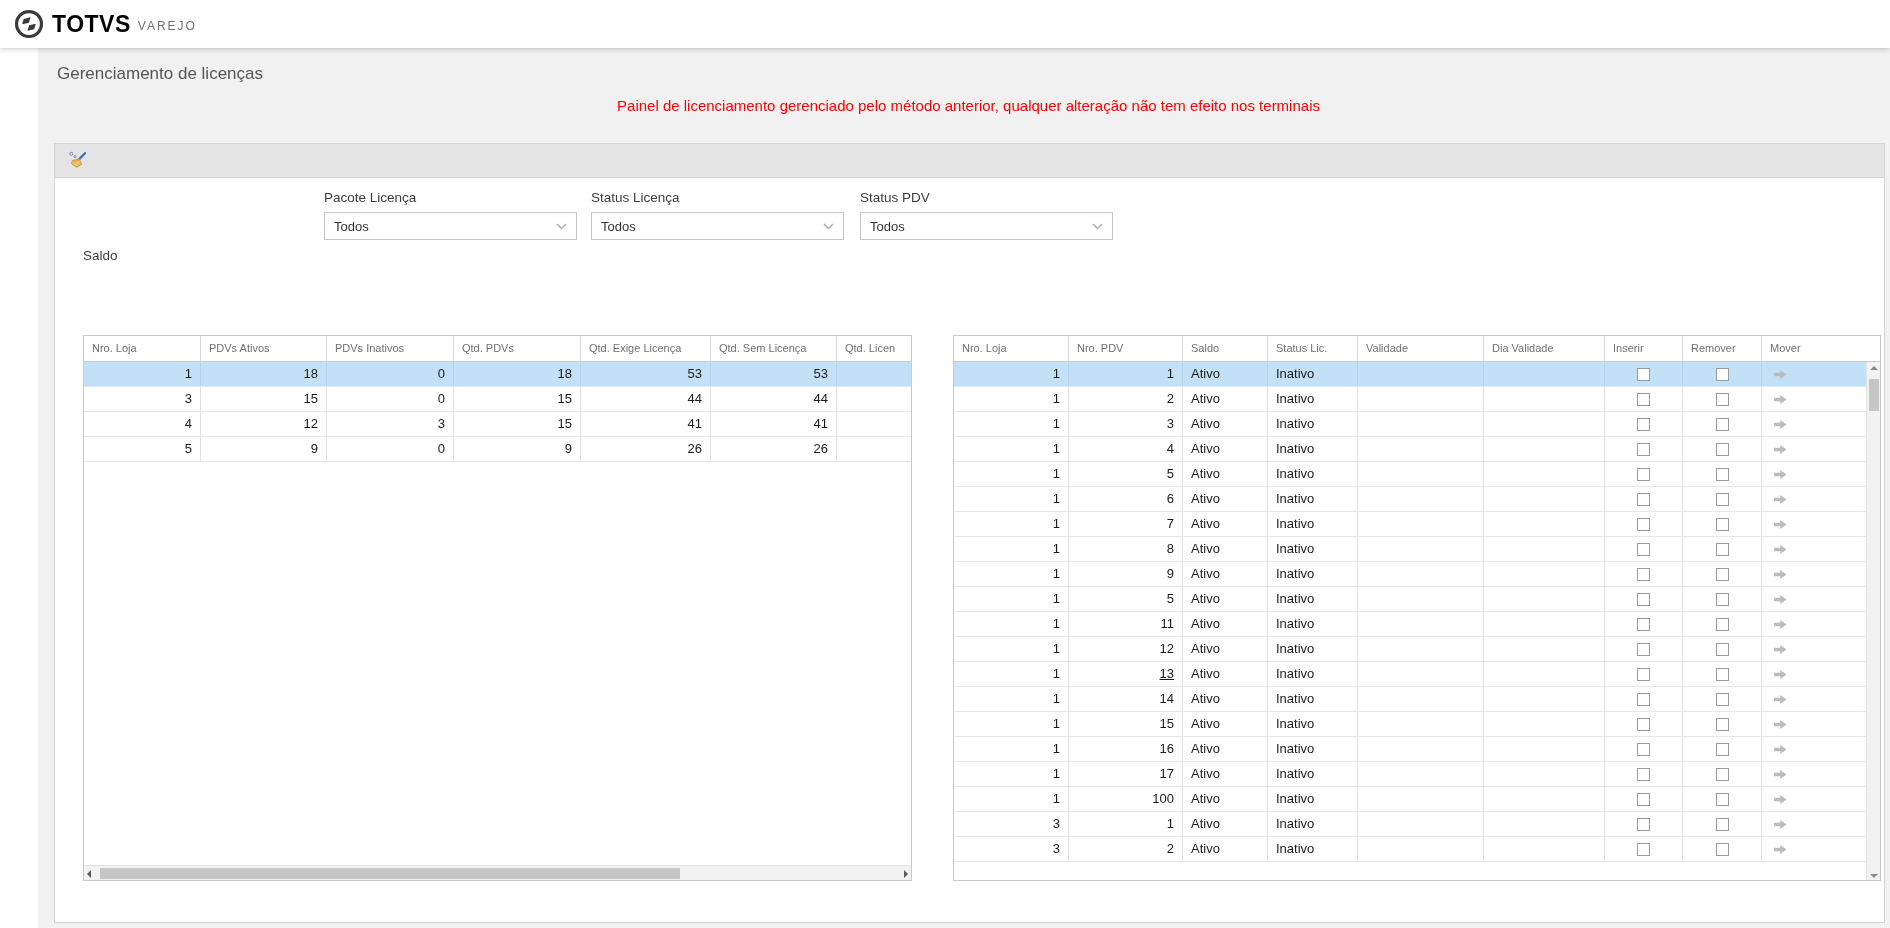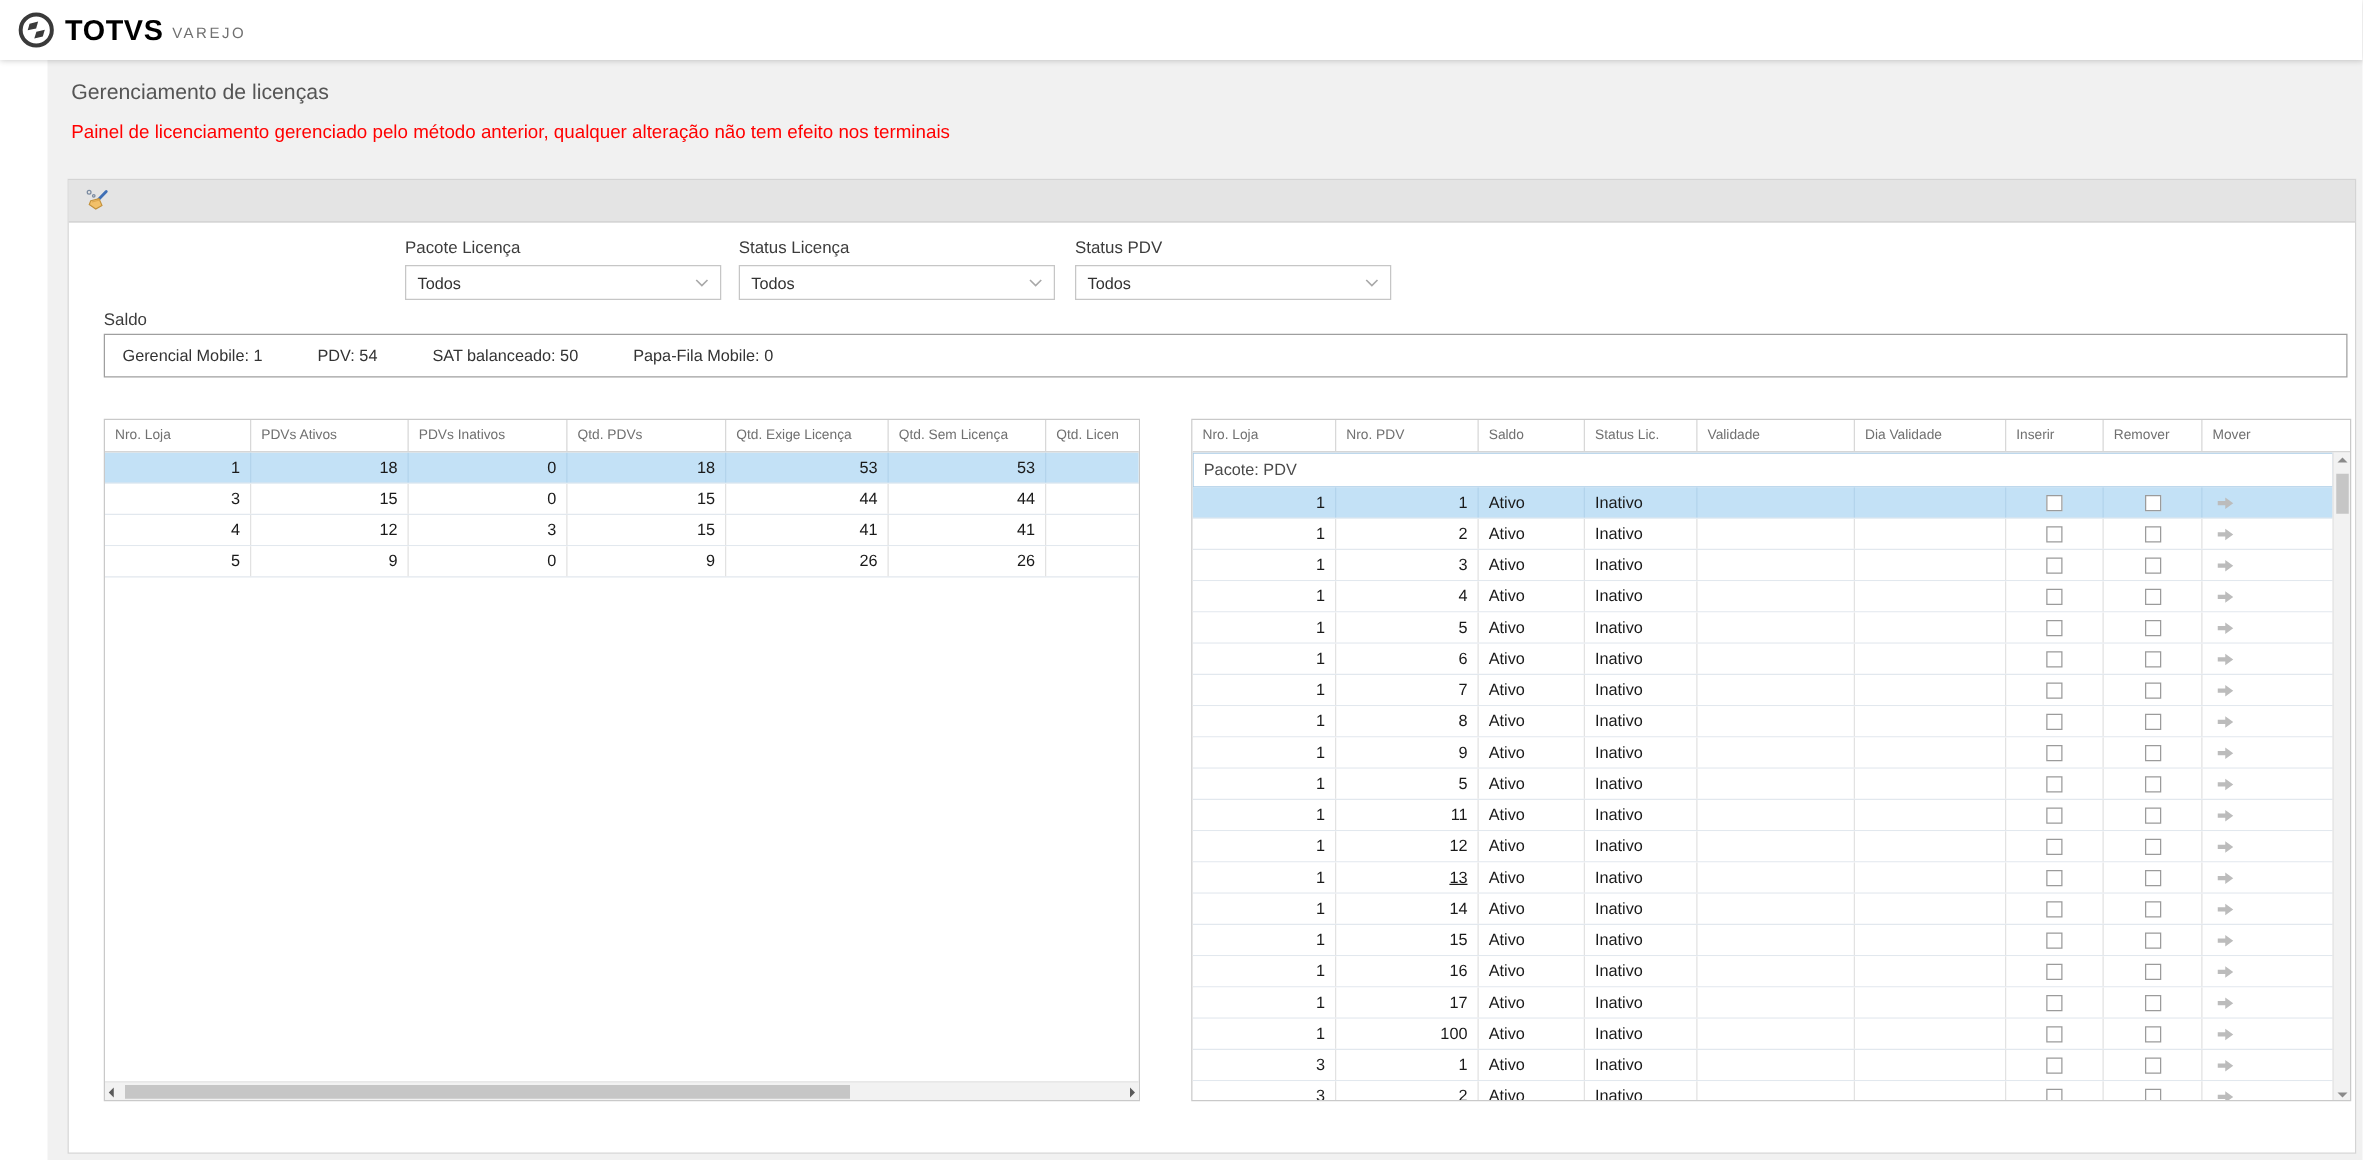--- a/index.html
+++ b/index.html
@@ -15,21 +15,21 @@
     display:flex; align-items:center; padding-left:14px;
   }
   .logo { display:flex; align-items:center; }
   .brand { font-weight:bold; font-size:23px; color:#000000; letter-spacing:.5px; margin-left:8px; }
   .brand-sub { font-size:12px; color:#707070; margin-left:7px; letter-spacing:2px; margin-top:3px; }
 
   
   .left-strip { position:absolute; left:0; top:48px; width:38px; bottom:0; background:#fff; }
   .back-btn { position:absolute; left:13px; top:15px; cursor:pointer; }
   .page-title { position:absolute; left:57px; top:64px; font-size:17px; color:#555; }
-  .warning { position:absolute; left:57px; right:10px; top:97px; color:#ff0000; font-size:15px; }
+  .warning { position:absolute; left:57px; right:10px; top:97px; text-align:center; color:#ff0000; font-size:15px; }
 
   
   .panel { position:absolute; left:54px; top:143px; width:1831px; height:780px; background:#fff; border:1px solid #d4d4d4; }
   .toolbar { height:34px; background:#e4e4e4; border-bottom:1px solid #d0d0d0; display:flex; align-items:center; padding-left:10px; }
   .tool-btn { display:inline-flex; cursor:pointer; padding:2px; }
 
   
   .fg { position:absolute; top:46px; }
   .fg1 { left:28px;  width:226px; }
   .fg2 { left:269px; width:253px; }
@@ -149,26 +149,20 @@
     <span class="flabel">Status PDV</span>
     <div class="selectbox">
       <span>Todos</span>
       <svg width="11" height="7" viewBox="0 0 11 7">
           <path d="M1 1 L5.5 5.5 L10 1" stroke="#a8a8a8" fill="none" stroke-width="1.3"></path>
         </svg>
     </div>
   </div>
 
   <div class="saldo-label">Saldo</div>
-  <div class="saldo-box" id="saldo-items">
-      <span>Gerencial Mobile: 1</span>
-      <span>PDV: 54</span>
-      <span>SAT balanceado: 50</span>
-      <span>Papa-Fila Mobile: 0</span>
-    </div>
 
   <div class="gtable stores">
     <div class="thead" id="stores-head">
         <div class="th" style="width: 117px;">Nro. Loja</div>
         <div class="th" style="width: 126px;">PDVs Ativos</div>
         <div class="th" style="width: 127px;">PDVs Inativos</div>
         <div class="th" style="width: 127px;">Qtd. PDVs</div>
         <div class="th" style="width: 130px;">Qtd. Exige Licença</div>
         <div class="th" style="width: 126px;">Qtd. Sem Licença</div>
         <div class="th" style="width: 150px;">Qtd. Licen</div>
@@ -225,21 +219,20 @@
         <div class="th" style="width: 85px;">Saldo</div>
         <div class="th" style="width: 90px;">Status Lic.</div>
         <div class="th" style="width: 126px;">Validade</div>
         <div class="th" style="width: 121px;">Dia Validade</div>
         <div class="th" style="width: 78px;">Inserir</div>
         <div class="th" style="width: 79px;">Remover</div>
         <div class="th" style="flex: 1 1 0%; border-right: none;">Mover</div>
       </div>
     <div class="pdv-body-wrap">
       <div class="pdv-body" id="pdv-body">
-          <div class="group-row">Pacote: PDV</div>
           <div class="row sel">
             <div class="td num" style="width: 115px;">1</div>
             <div class="td num" style="width: 114px;">1</div>
             <div class="td " style="width: 85px;">Ativo</div>
             <div class="td " style="width: 90px;">Inativo</div>
             <div class="td " style="width: 126px;"></div>
             <div class="td " style="width: 121px;"></div>
             <div class="td center" style="width: 78px;">
               <span class="cb"></span>
             </div>

